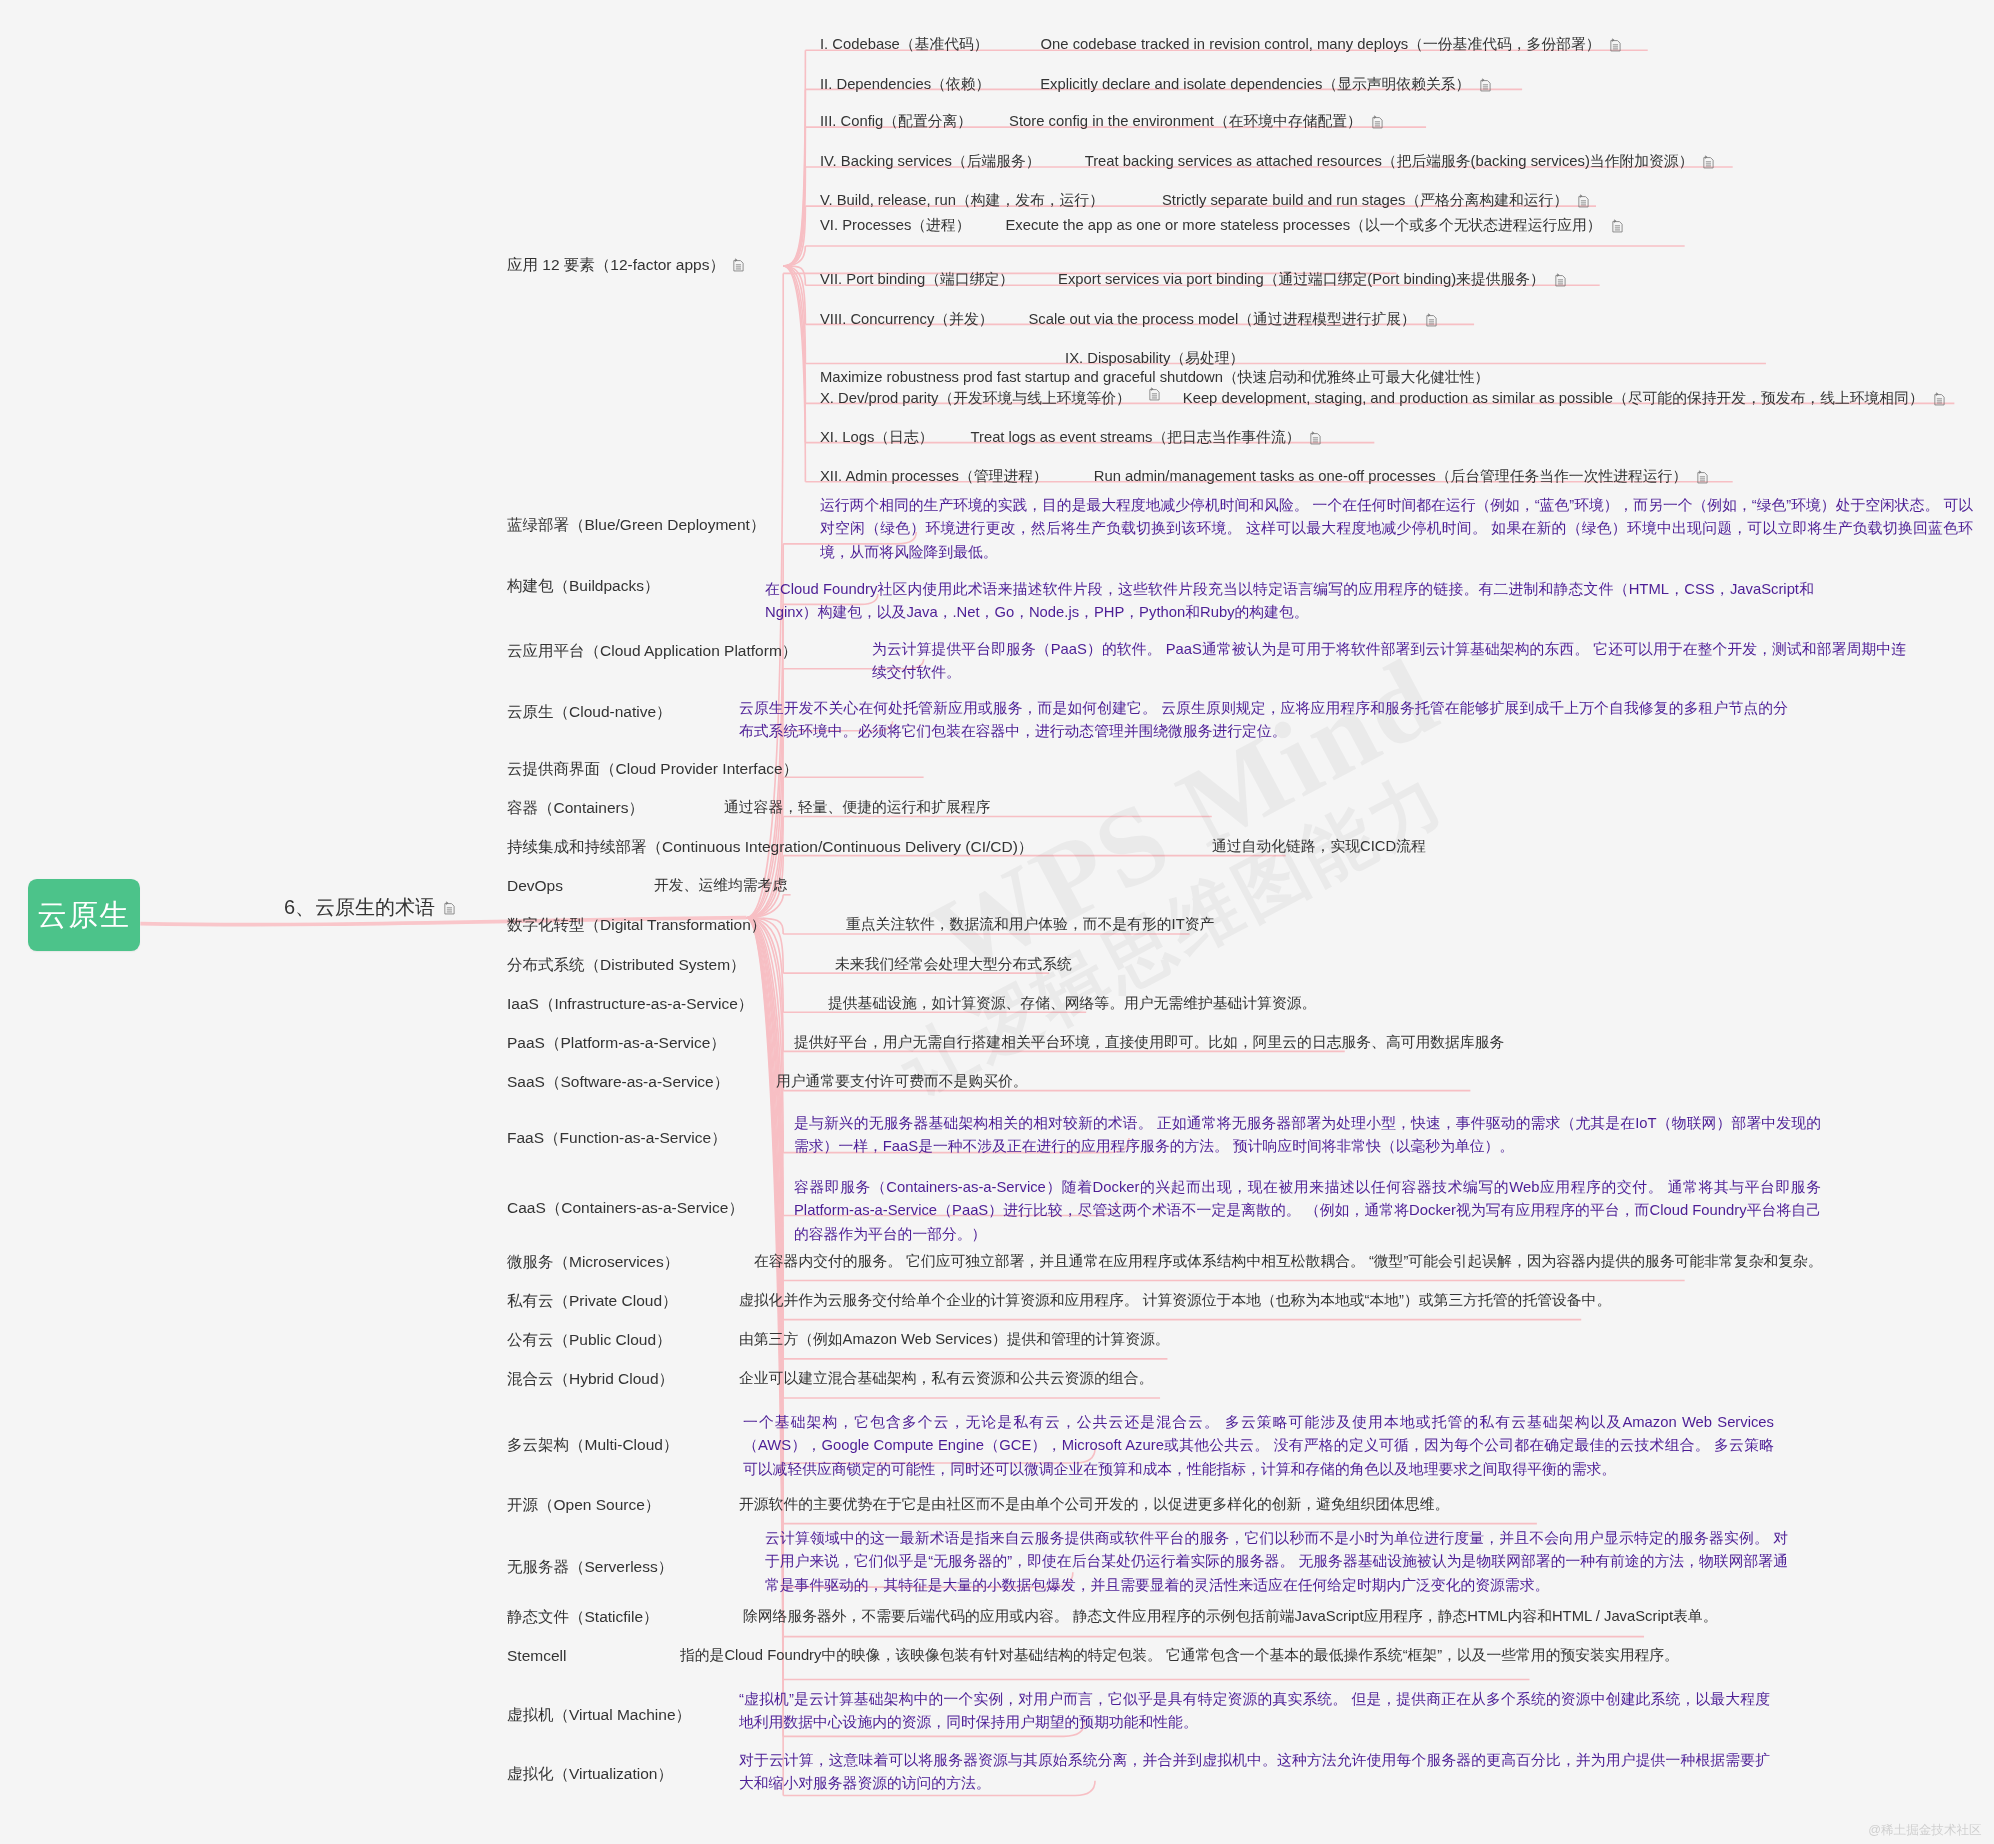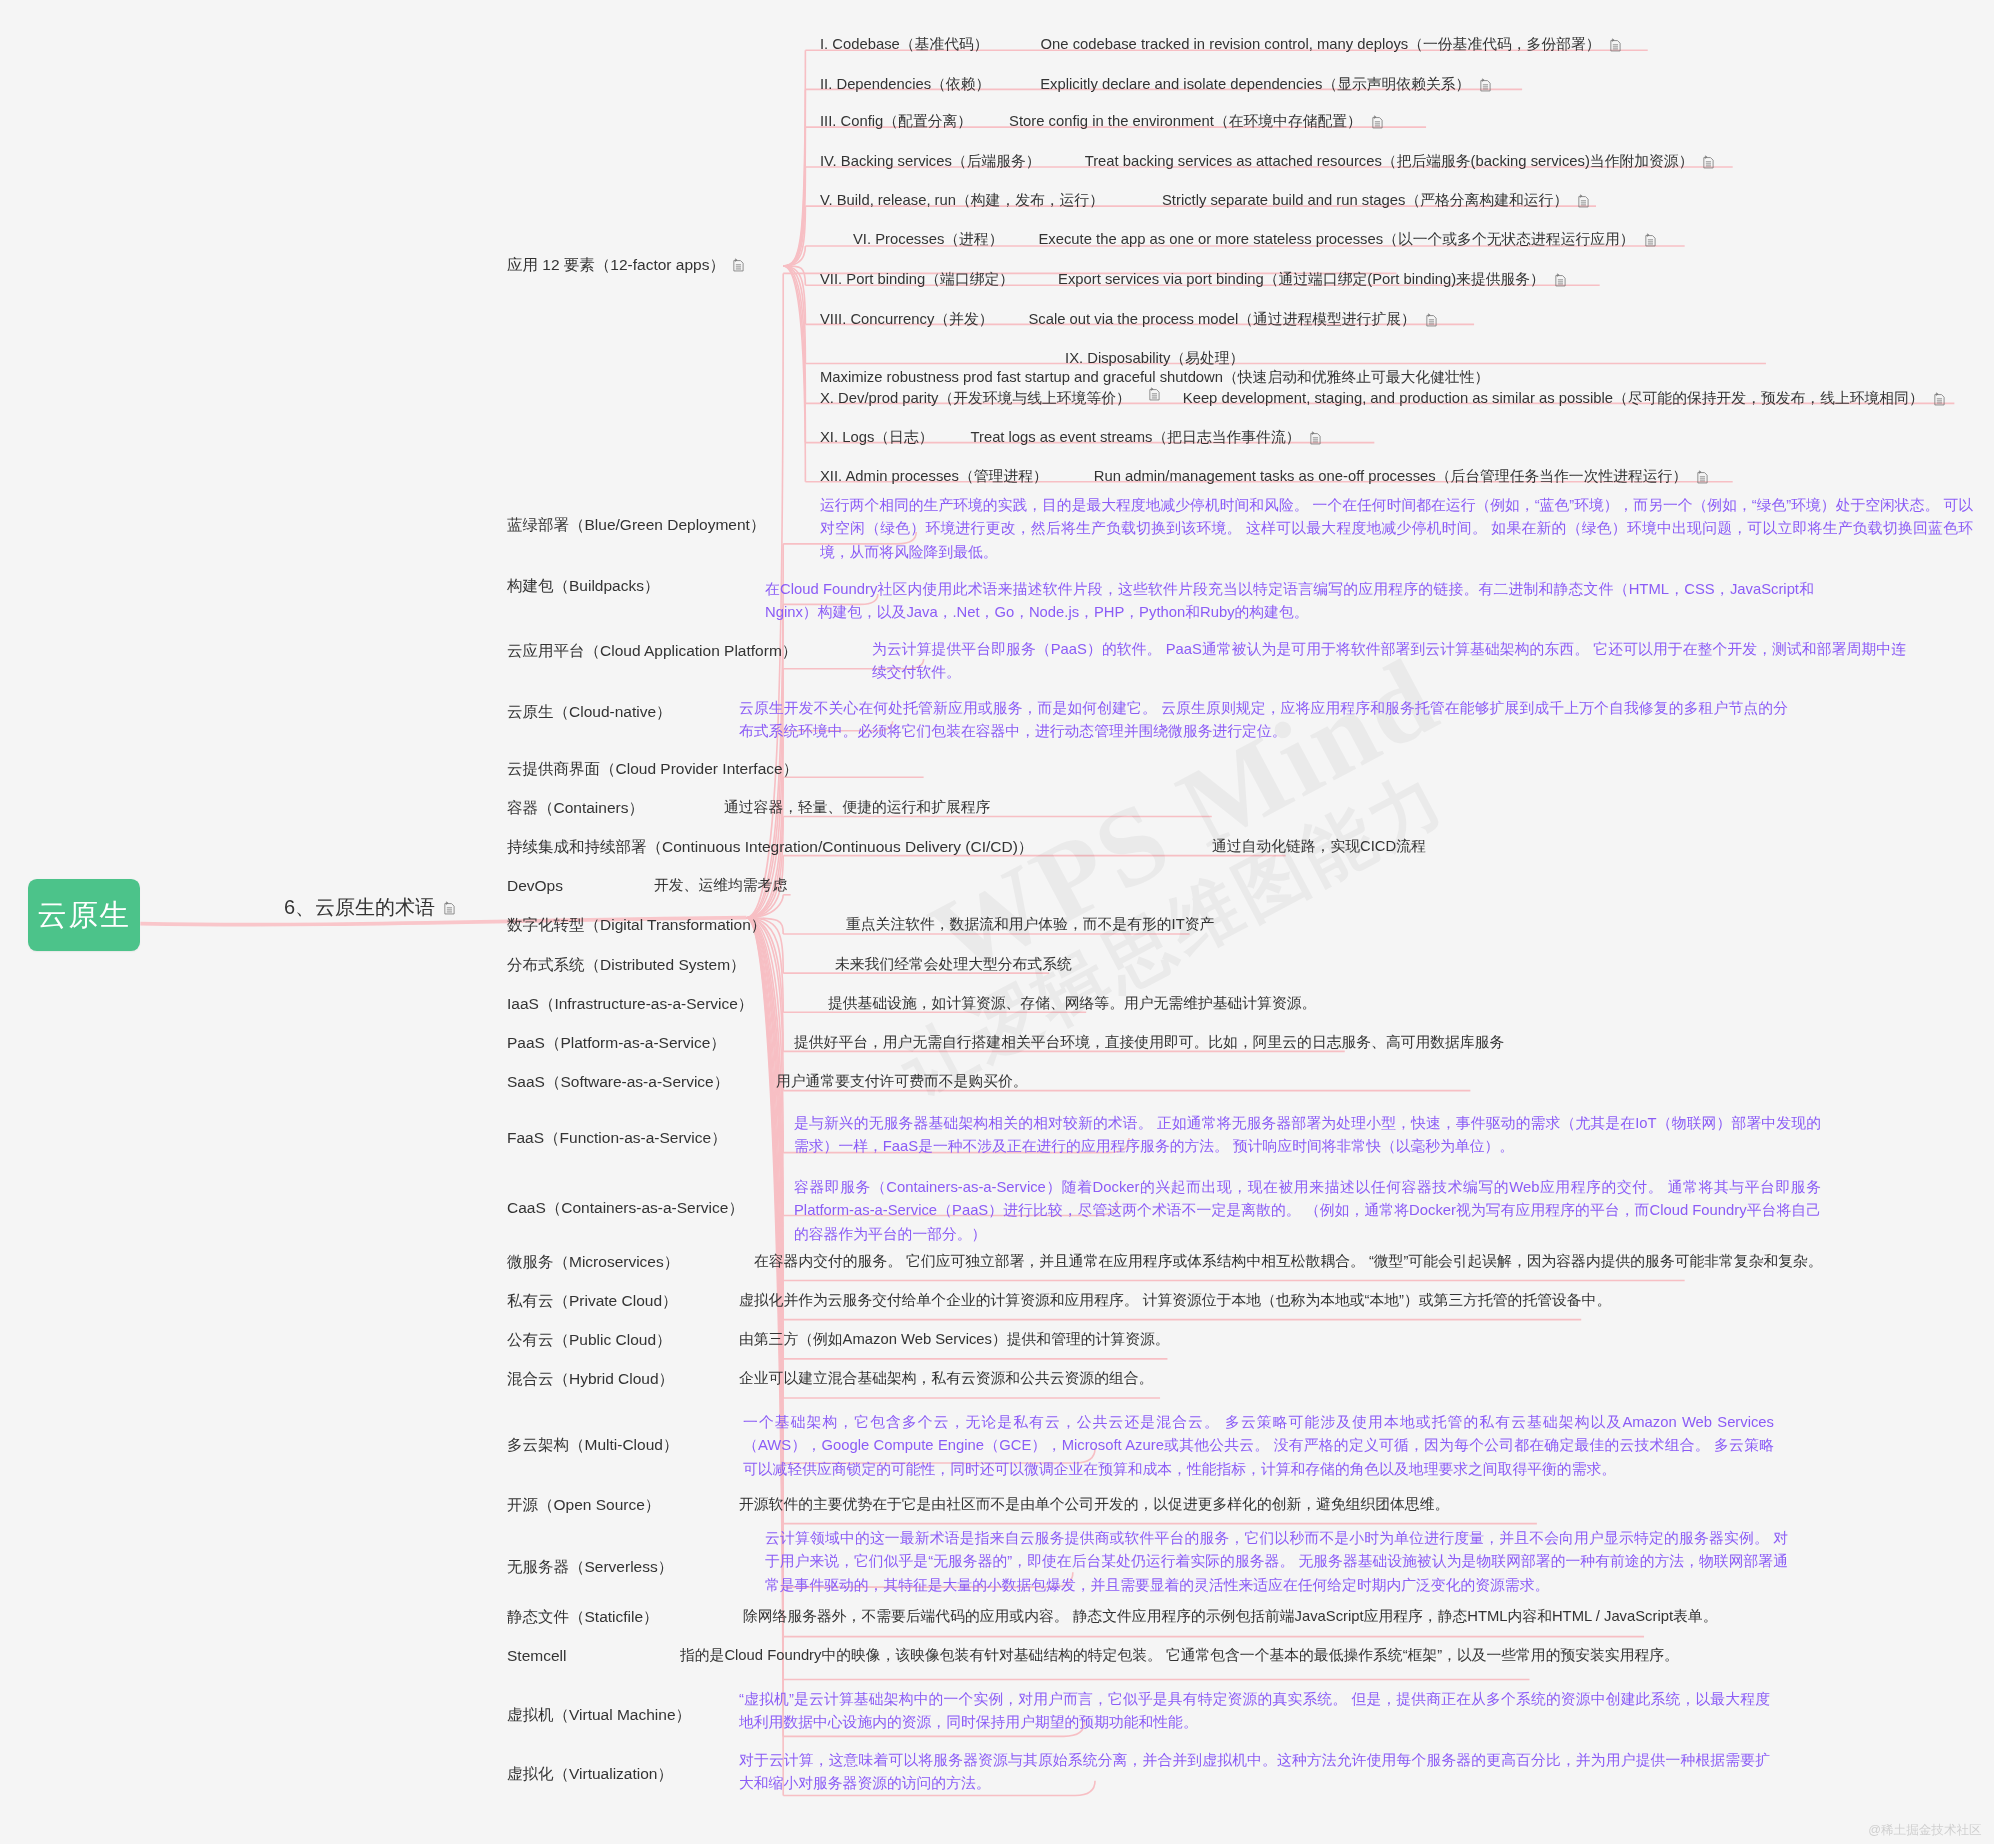--- a/index.html
+++ b/index.html
@@ -127,21 +127,21 @@
   .factor .desc { }
   .factor .gap { display: inline-block; }
 
   
   .desc-block {
     position: absolute;
     font-size: 14.8px;
     line-height: 1.58;
     text-align: justify;
     text-justify: inter-ideograph;
-    color: #8b5cf6;
+    color: #4c1d95;
   }
   .desc-one {
     position: absolute;
     font-size: 14.8px;
     line-height: 1.3;
     white-space: nowrap;
     color: #333333;
   }
 
   
@@ -350,21 +350,21 @@
         <span class="note-icon">
           <svg viewBox="0 0 17 19" xmlns="http://www.w3.org/2000/svg">
             <path d="M2.5 3.5 h9 l3.5 3.5 v10.5 h-12.5 z" fill="none" stroke="#777" stroke-width="1.1"></path>
             <path d="M4.5 1.2 v3.2 l2.4 -1.6 z" fill="none" stroke="#777" stroke-width="1.1"></path>
             <line x1="5.2" y1="9.2" x2="12.2" y2="9.2" stroke="#777" stroke-width="1.1"></line>
             <line x1="5.2" y1="12.0" x2="12.2" y2="12.0" stroke="#777" stroke-width="1.1"></line>
             <line x1="5.2" y1="14.8" x2="12.2" y2="14.8" stroke="#777" stroke-width="1.1"></line>
           </svg>
         </span>
       </div>
-      <div class="factor" style="left: 820px; top: 230px; margin-left: 33px;">
+      <div class="factor" style="left: 820px; top: 216px;">
         <span class="term">VI. Processes（进程）</span>
         <span class="gap" style="width: 35px;"></span>
         <span class="desc">Execute the app as one or more stateless processes（以一个或多个无状态进程运行应用）</span>
         <span style="display: inline-block; width: 8.9px;"></span>
         <span class="note-icon">
           <svg viewBox="0 0 17 19" xmlns="http://www.w3.org/2000/svg">
             <path d="M2.5 3.5 h9 l3.5 3.5 v10.5 h-12.5 z" fill="none" stroke="#777" stroke-width="1.1"></path>
             <path d="M4.5 1.2 v3.2 l2.4 -1.6 z" fill="none" stroke="#777" stroke-width="1.1"></path>
             <line x1="5.2" y1="9.2" x2="12.2" y2="9.2" stroke="#777" stroke-width="1.1"></line>
             <line x1="5.2" y1="12.0" x2="12.2" y2="12.0" stroke="#777" stroke-width="1.1"></line>

